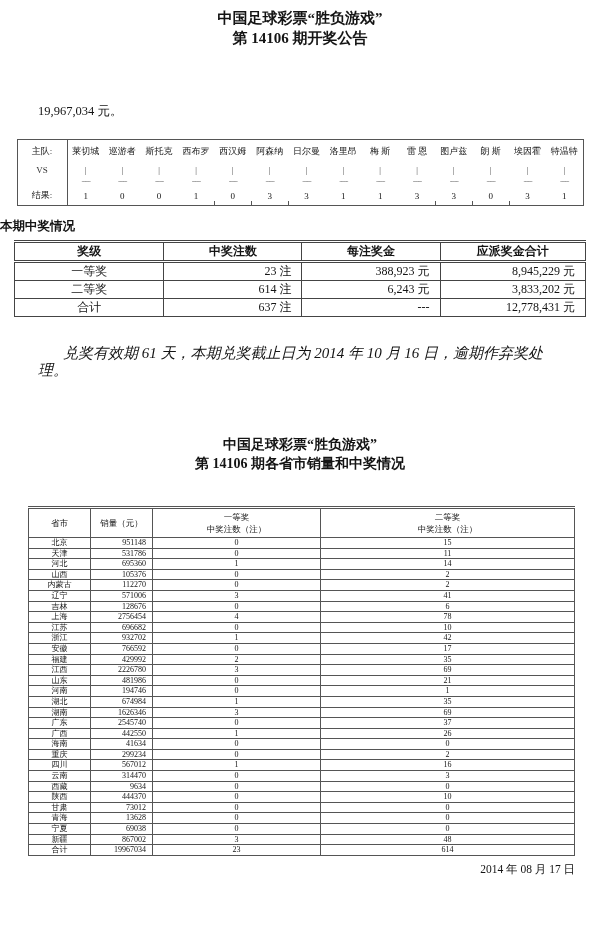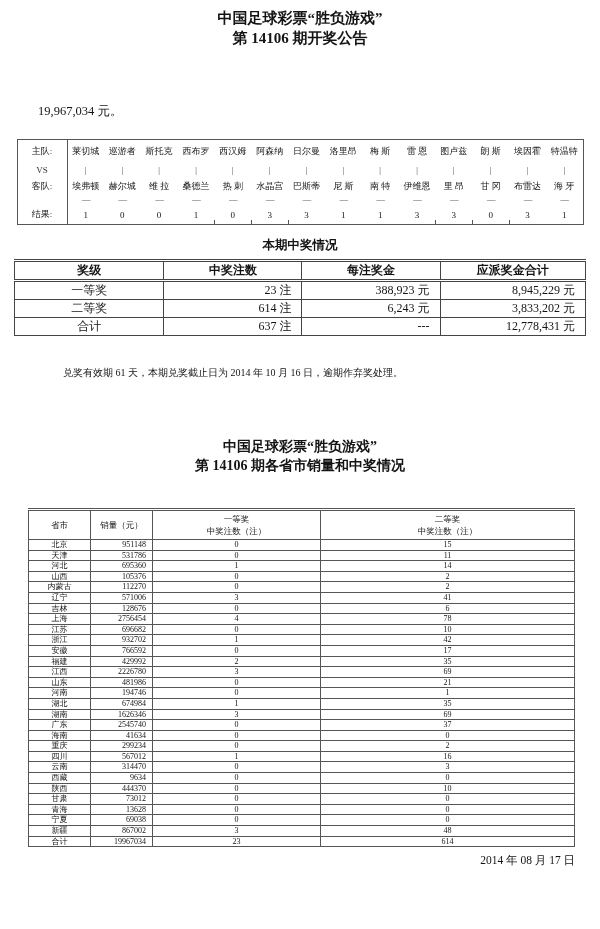--- a/index.html
+++ b/index.html
@@ -6,21 +6,21 @@
   .page {
     width:600px; height:929px; background:#fff; overflow:hidden;
     font-family:"Liberation Serif","DejaVu Serif",serif;
     color:#141414; position:relative;
   }
   .doc-title { text-align:center; font-weight:bold; font-size:15px; line-height:20px; padding-top:8px; }
   .doc-title2 { text-align:center; font-weight:bold; font-size:14px; line-height:19px; margin-top:56px; }
   .intro { font-size:12.5px; line-height:30px; margin:48px 38px 0 38px; }
   .intro .line1 { display:block; text-indent:25px; }
   .intro .line2 { display:block; }
-  .redeem { font-size:10px; line-height:17px; margin:28px 38px 0 38px; text-indent:25px; }
+  .redeem { font-size:15px; line-height:17px; margin:28px 38px 0 38px; text-indent:25px;font-style:italic; }
 
   
   .match-table {
     border-collapse:collapse; table-layout:fixed;
     width:567px; margin:13px auto 0 auto;
     border:1px solid #555; font-size:9px;
   }
   .match-table td { padding:0; text-align:center; overflow:hidden; white-space:nowrap; }
   .match-table td.lbl { border-right:1px solid #555; font-size:9px; }
   .match-table col.label-col { width:50px; }
@@ -29,21 +29,21 @@
   .away-row td   { height:19px; }
   .dash-row td   { height:9px; color:#888; font-size:8px; letter-spacing:-1px; }
   .result-row td { height:19px;margin-left:20px; }
   .result-row td.team { position:relative; }
   .result-row td.team.tick::after {
     content:""; position:absolute; left:-0.5px; bottom:-1px;
     width:1px; height:5px; background:#555;
   }
 
   
-  .sec-title { text-align:center; font-weight:bold; font-size:12.5px; margin-top:12px; }
+  .sec-title { font-weight:bold; font-size:12.5px; margin-top:12px; }
   .prize-table {
     border-collapse:collapse; table-layout:fixed;
     width:572px; margin:5px auto 0 auto;
     border:1px solid #444; border-top:3px double #444;
     font-size:12px;
   }
   .prize-table th {
     font-weight:bold; height:17px; border-bottom:3px double #444;
     border-left:1px solid #444; text-align:center; padding:0;font-family:Liberation Mono, monospace;
   }
@@ -122,37 +122,20 @@
           <td class="team">|</td>
           <td class="team">|</td>
           <td class="team">|</td>
           <td class="team">|</td>
           <td class="team">|</td>
           <td class="team">|</td>
           <td class="team">|</td>
           <td class="team">|</td>
           <td class="team">|</td>
         </tr>
-        <tr class="away-row">
-          <td class="lbl">客队:</td>
-          <td class="team">埃弗顿</td>
-          <td class="team">赫尔城</td>
-          <td class="team">维 拉</td>
-          <td class="team">桑德兰</td>
-          <td class="team">热 刺</td>
-          <td class="team">水晶宫</td>
-          <td class="team">巴斯蒂</td>
-          <td class="team">尼 斯</td>
-          <td class="team">南 特</td>
-          <td class="team">伊维恩</td>
-          <td class="team">里 昂</td>
-          <td class="team">甘 冈</td>
-          <td class="team">布雷达</td>
-          <td class="team">海 牙</td>
-        </tr>
         <tr class="dash-row">
           <td class="lbl"></td>
           <td class="team">-----</td>
           <td class="team">-----</td>
           <td class="team">-----</td>
           <td class="team">-----</td>
           <td class="team">-----</td>
           <td class="team">-----</td>
           <td class="team">-----</td>
           <td class="team">-----</td>
@@ -341,20 +324,26 @@
           <td>3</td>
           <td>69</td>
         </tr>
         <tr>
           <td>广东</td>
           <td class="sales">2545740</td>
           <td>0</td>
           <td>37</td>
         </tr>
         <tr>
+          <td>广西</td>
+          <td class="sales">442550</td>
+          <td>1</td>
+          <td>26</td>
+        </tr>
+        <tr>
           <td>海南</td>
           <td class="sales">41634</td>
           <td>0</td>
           <td>0</td>
         </tr>
         <tr>
           <td>重庆</td>
           <td class="sales">299234</td>
           <td>0</td>
           <td>2</td>

